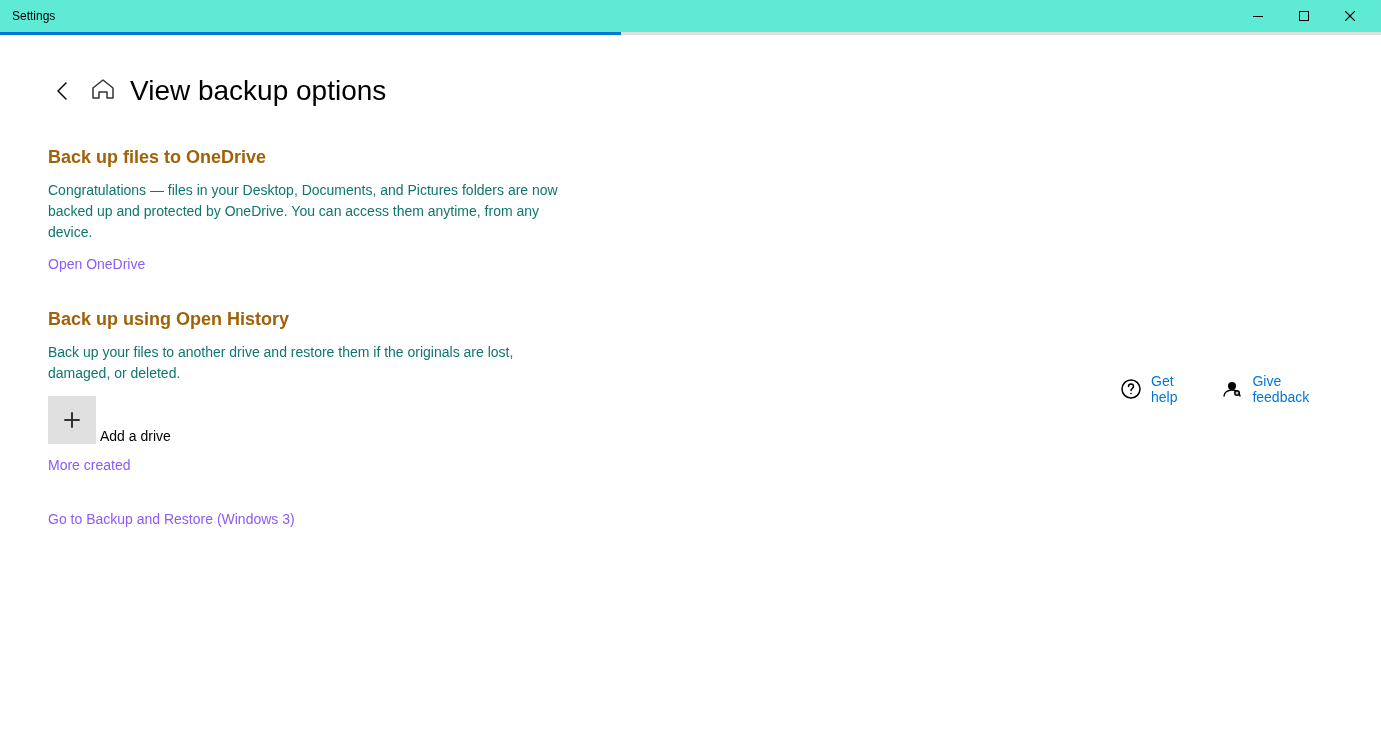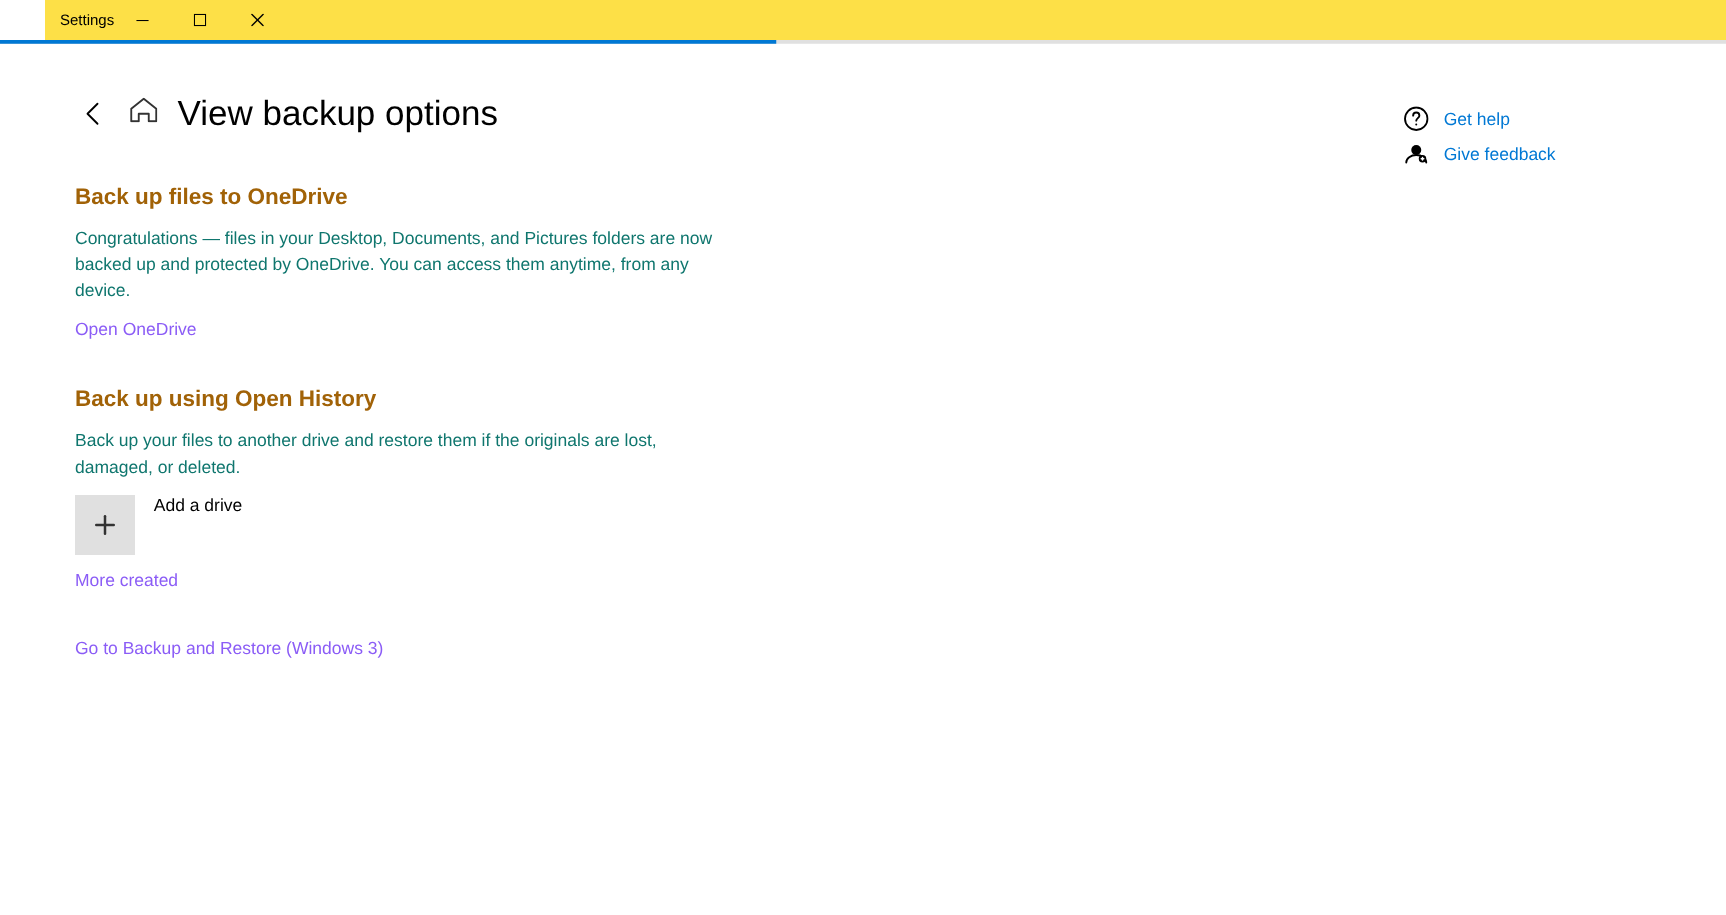--- a/index.html
+++ b/index.html
@@ -14,25 +14,25 @@
       width: 1381px;
       height: 732px;
       overflow: hidden;
       position: relative;
     }
 
     
     .title-bar {
       display: flex;
       align-items: center;
+      justify-content: space-between;
       height: 32px;
       padding: 0 8px 0 0;
-      background: #fde047;
+      background: #5eead4;
       border-bottom: none;
-      margin-left: 36px;
     }
 
     .title-bar-left {
       display: flex;
       align-items: center;
       gap: 8px;
       padding-left: 12px;
     }
 
     .title-bar-title {
@@ -68,21 +68,21 @@
     .progress-bar-fill {
       height: 100%;
       width: 45%;
       background: #0078d4;
     }
 
     
     .content {
       display: flex;
       height: calc(732px - 35px);
-      padding: 40px 60px 40px 60px;
+      padding: 40px 60px 40px 48px;
       position: relative;
     }
 
     .main-area {
       flex: 1;
     }
 
     
     .page-header {
       display: flex;
@@ -138,22 +138,22 @@
     .link {
       color: #8b5cf6;
       text-decoration: none;
       font-size: 14px;
       cursor: pointer;
     }
 
     
     .add-drive-row {
       display: flex;
-      align-items: flex-start;
-      gap: 15px;
+      align-items: flex-end;
+      gap: 4px;
       margin-bottom: 12px;
       margin-top: 8px;
     }
 
     .add-drive-btn {
       width: 48px;
       height: 48px;
       background: #e0e0e0;
       border: none;
       cursor: pointer;
@@ -168,22 +168,21 @@
     .add-drive-label {
       font-size: 14px;
       color: #000;
     }
 
     
     .sidebar {
       width: 200px;
       padding-top: 10px;
       display: flex;
-      flex-direction: column;
-      gap: 8px;
+      gap: 32px;
     }
 
     .sidebar-item {
       display: flex;
       align-items: center;
       gap: 10px;
       cursor: pointer;
     }
 
     .sidebar-icon {

